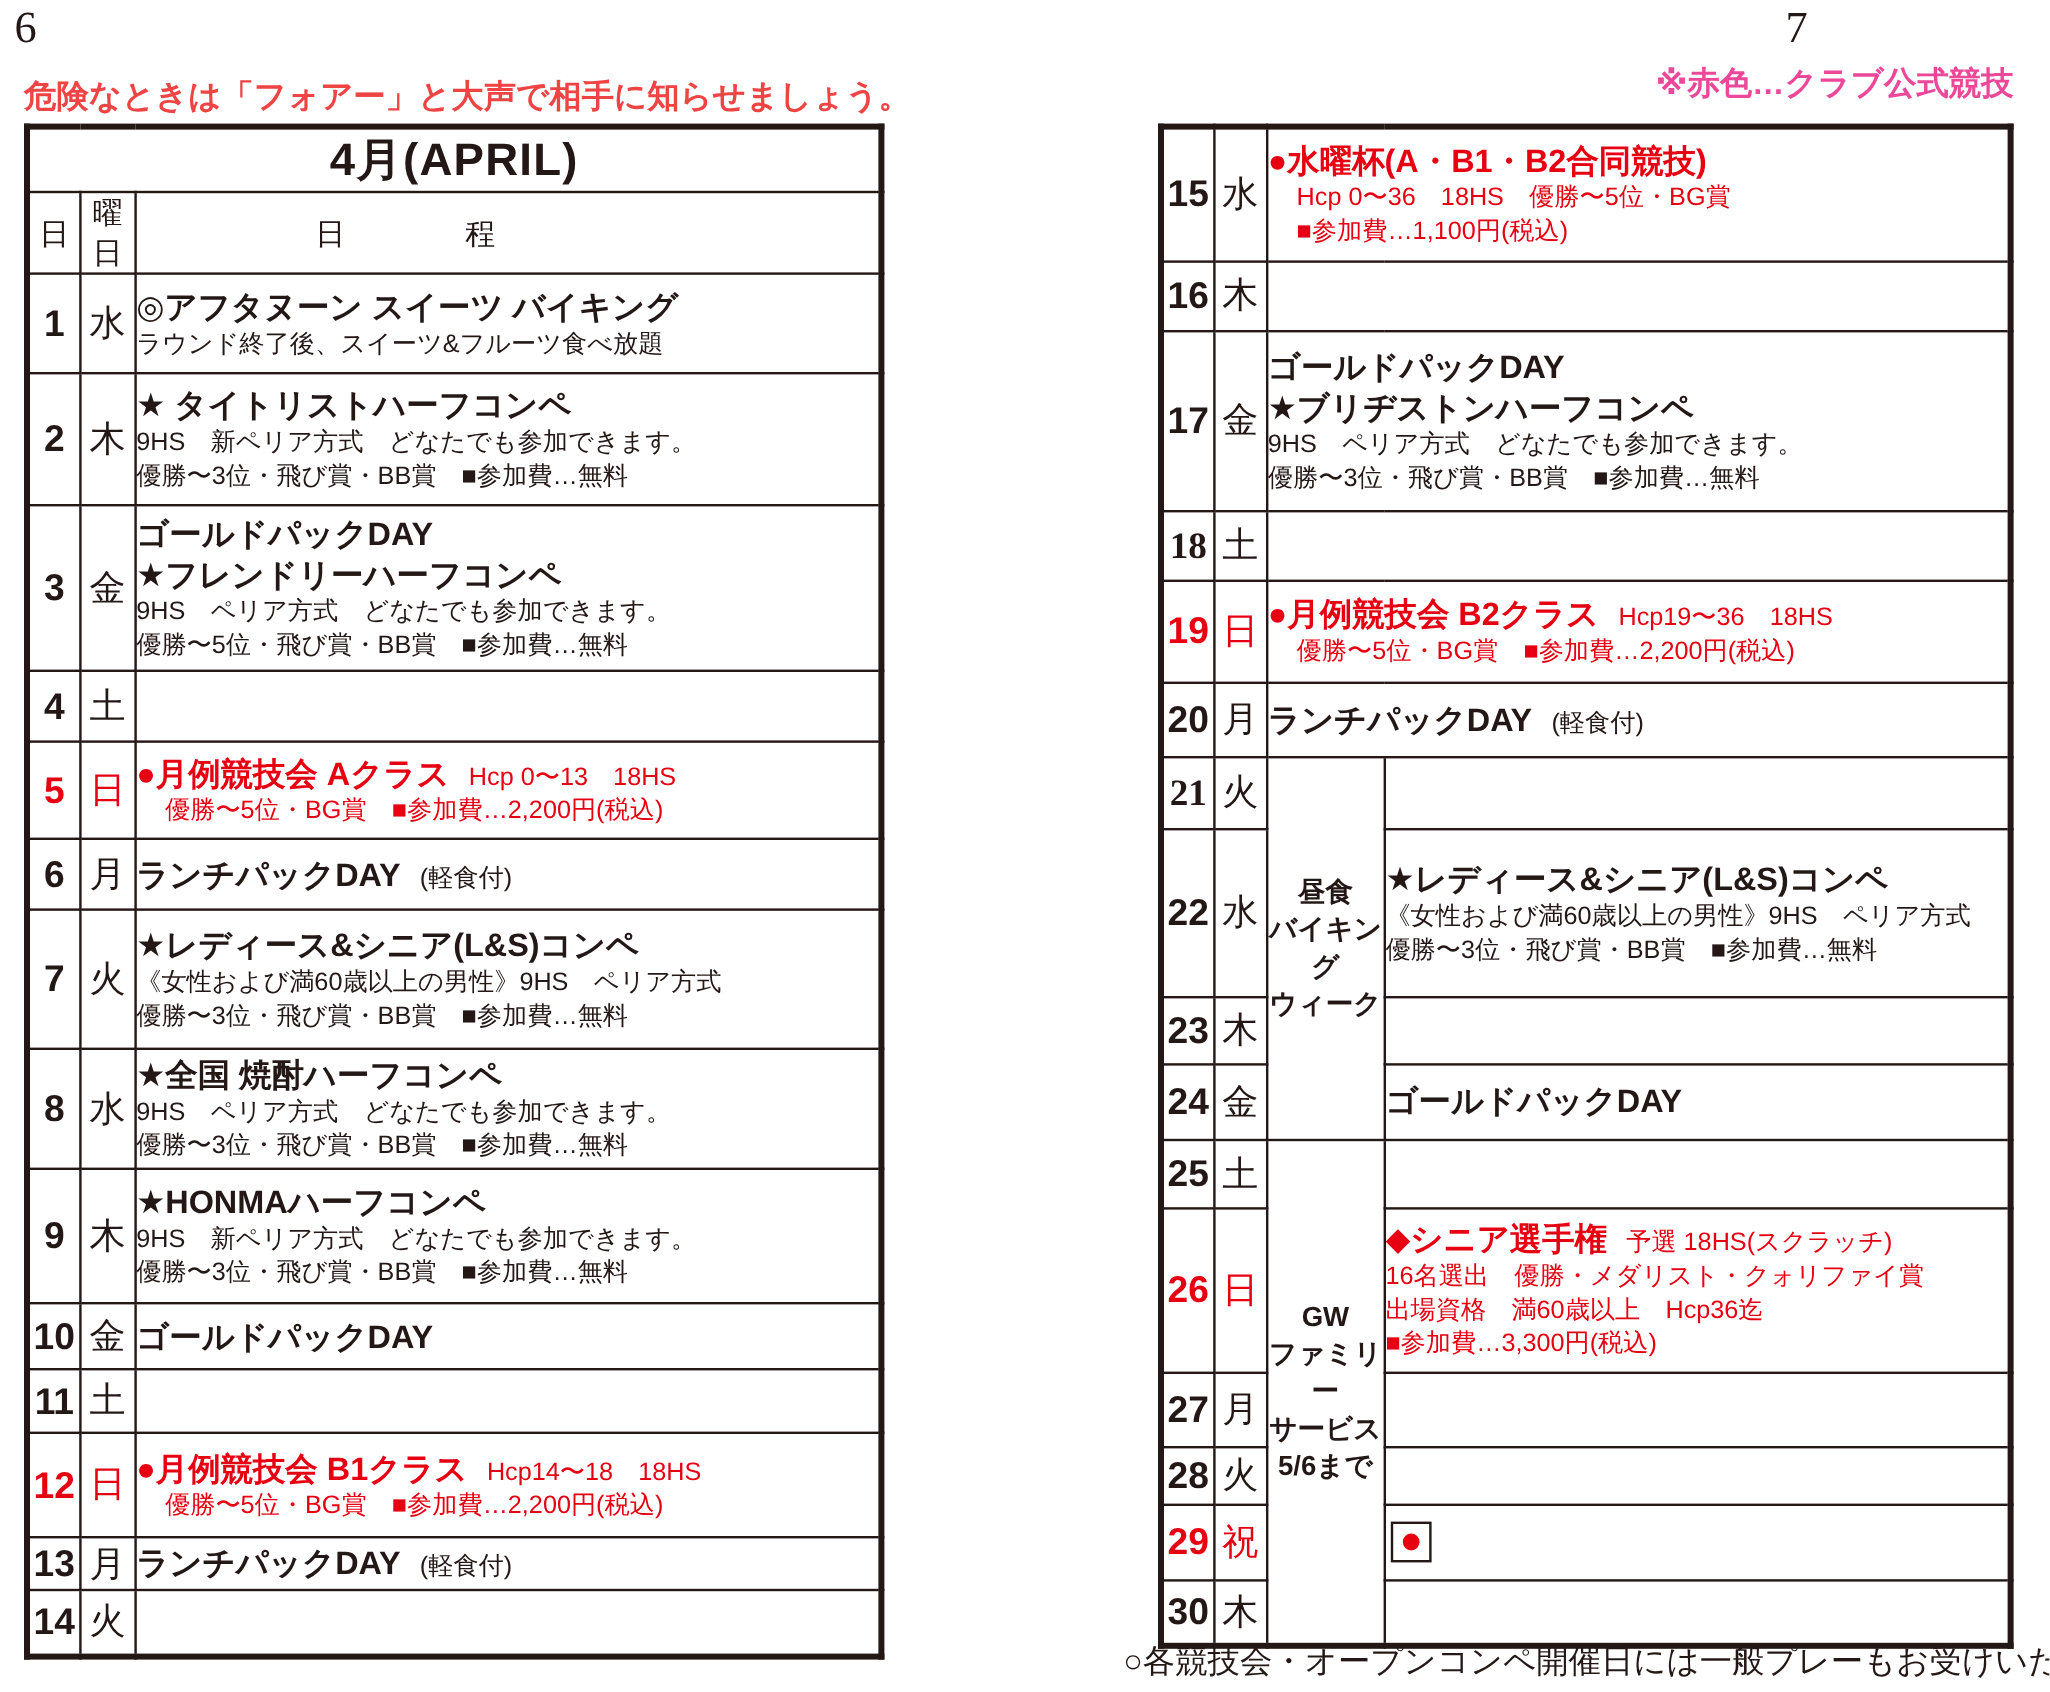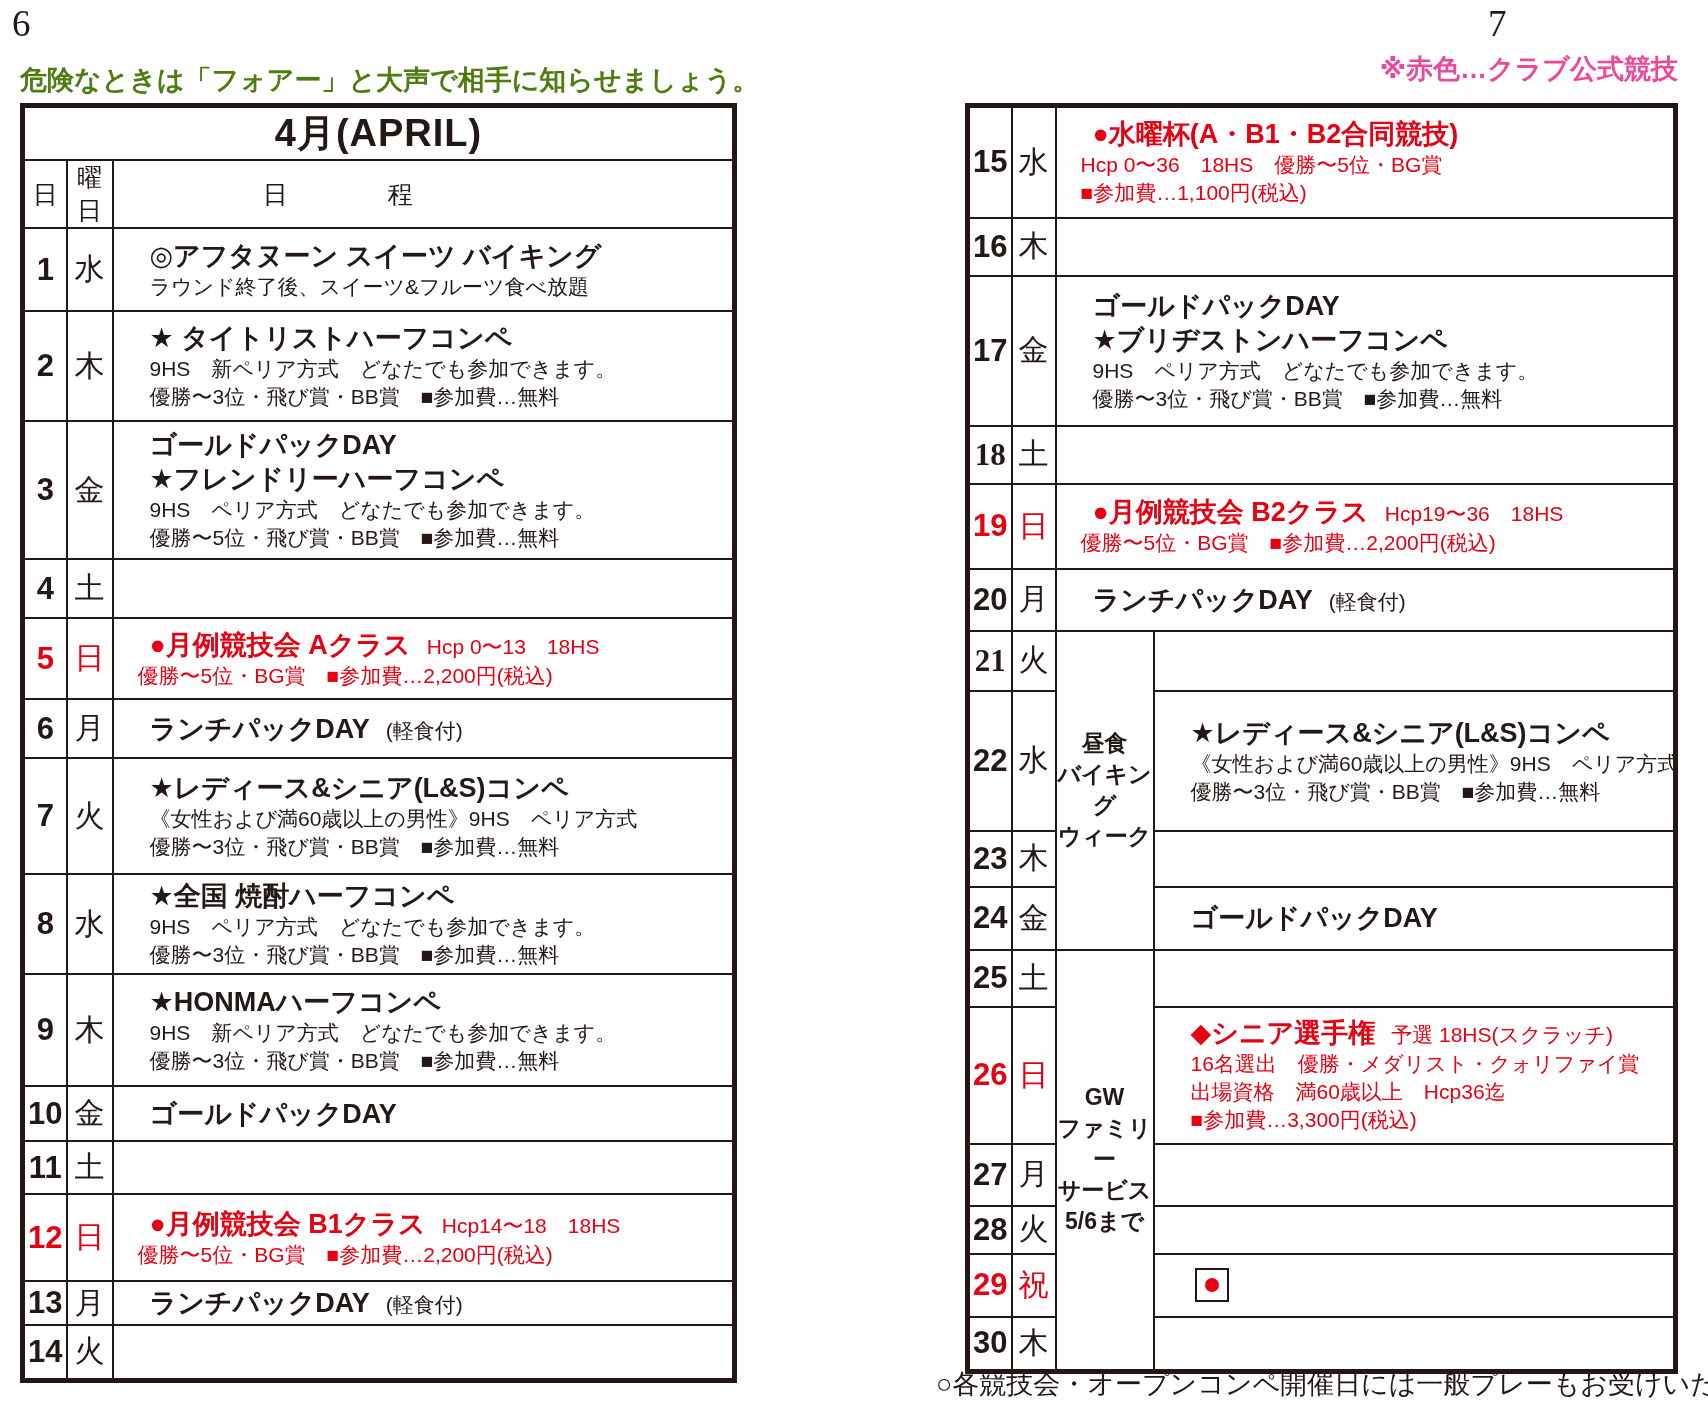--- a/index.html
+++ b/index.html
@@ -7,42 +7,42 @@
     position:relative;width:1708px;height:1410px;background:#ffffff;overflow:hidden;
     font-family:"Liberation Sans","DejaVu Sans",sans-serif;color:#231815;
   }
   .page-num{
     position:absolute;font-family:"Liberation Serif","DejaVu Serif",serif;
     font-size:37px;color:#231815;
   }
   .page-num.left{left:12px;top:2px;}
   .page-num.right{left:1488px;top:2px;}
   .warning{
-    position:absolute;left:20px;top:62px;color:#4d7c0f;font-weight:bold;font-size:27px;
+    position:absolute;left:20px;top:62px;color:#ef4444;font-weight:bold;font-size:27px;
     letter-spacing:0px;white-space:nowrap;
   }
   .legend{
     position:absolute;top:51px;right:30px;color:#ec4899;font-weight:bold;font-size:27px;
     white-space:nowrap;
   }
   table.cal{
     position:absolute;border-collapse:collapse;table-layout:fixed;background:#fff;
     border:5px solid #231815;
   }
   table.cal td{border:2px solid #231815;padding:0;vertical-align:middle;}
   #left-table{left:20px;top:103px;width:717px;}
   #right-table{left:965px;top:103px;width:713px;}
   .title-row td{height:45px;text-align:center;font-weight:bold;font-size:38px;letter-spacing:1px;}
   .header-row td{height:32px;text-align:center;font-size:25px;}
   .header-row td.sched-h{padding-right:170px;margin-top:44px;}
   td.day-cell{text-align:center;font-weight:bold;font-size:31px;}
   td.weekday-cell{text-align:center;font-size:30px;}
   td.mid-cell{text-align:center;font-weight:bold;font-size:23px;line-height:31px;padding:2px 2px;}
   td.schedule-cell{padding:6px 12px;}
-  .line{font-size:21px;line-height:28px;white-space:nowrap;padding-left:36px;}
+  .line{font-size:21px;line-height:28px;white-space:nowrap;}
   .line .b{font-weight:bold;font-size:27px;line-height:34px;}
   .line .r{font-size:21px;}
   .line .b + .r{margin-left:16px;}
   .line.ind{padding-left:24px;}
   tr.red-day td.day-cell, tr.red-day td.weekday-cell{color:#e60012;}
   tr.red-content td.schedule-cell{color:#e60012;}
   .flag{
     display:inline-block;width:30px;height:30px;background:#fff;border:2px solid #231815;
     position:relative;vertical-align:middle;margin-left:4px;
   }

